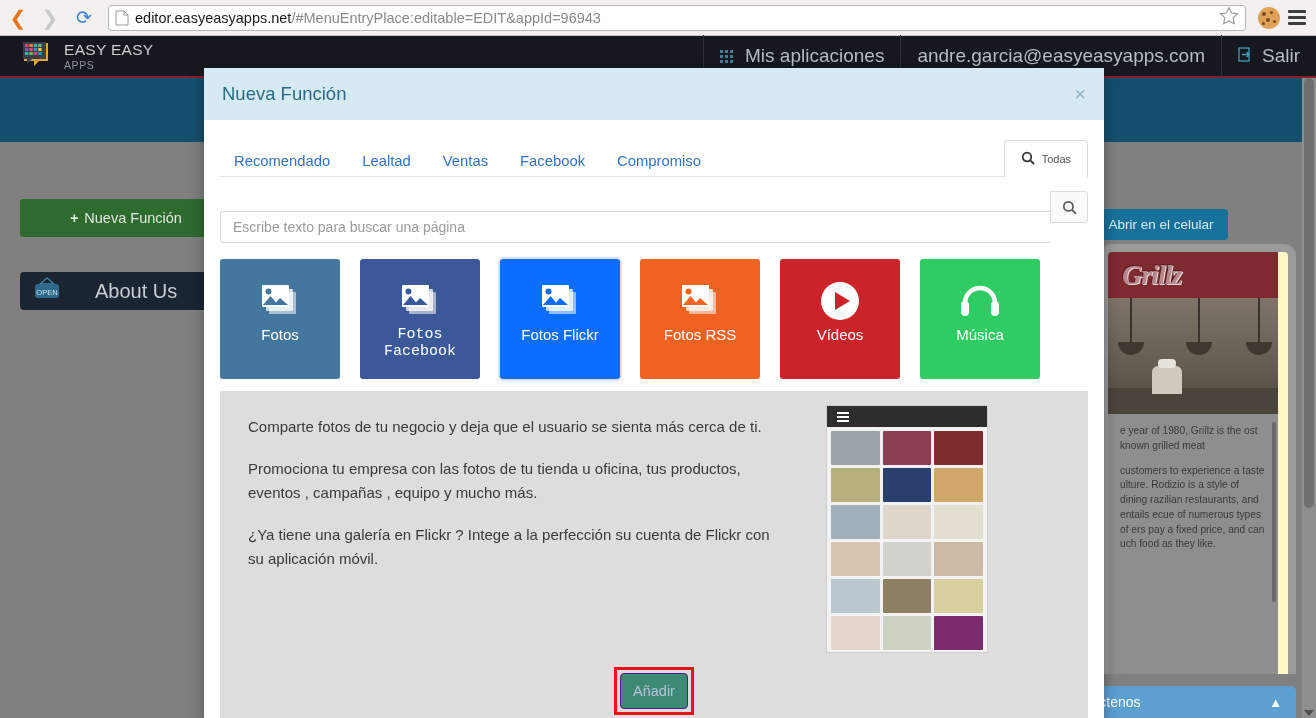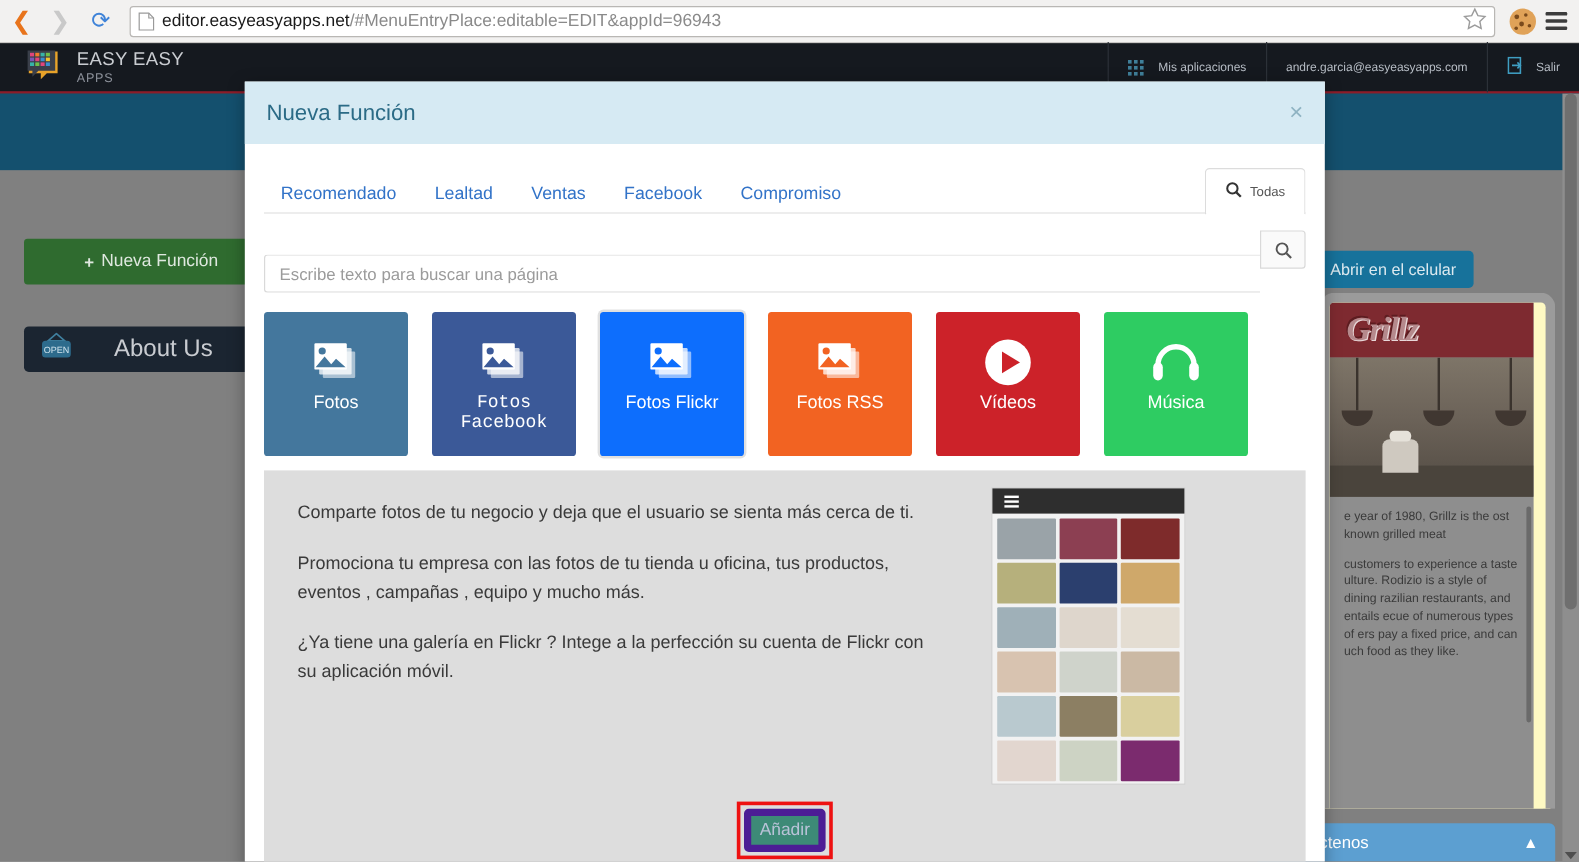--- a/index.html
+++ b/index.html
@@ -53,21 +53,21 @@
     border-bottom: 2px solid #8c1d2a;
   }
   .logo-wrap { display: flex; align-items: center; margin-left: 22px; }
   .logo-mark { width: 32px; height: 30px; position: relative; }
   .logo-text { margin-left: 10px; line-height: 1; }
   .logo-text .l1 { font-size: 15.5px; color: #c9ccd1; letter-spacing: .3px; }
   .logo-text .l2 { font-size: 10.5px; color: #8b9099; letter-spacing: .6px; margin-top: 2px; }
   .hdr-right { margin-left: auto; display: flex; align-items: center; height: 42px; }
   .hdr-item {
     display: flex; align-items: center; height: 42px; padding: 0 16px;
-    font-size: 10px; color: #b6bcc4; border-left: 1px solid #2c3138;
+    font-size: 19px; color: #b6bcc4; border-left: 1px solid #2c3138;
   }
   .grid-icon { display: grid; grid-template-columns: repeat(3, 3px); gap: 2px; margin-right: 12px; }
   .grid-icon i { width: 3px; height: 3px; background: #3f7f99; display: block; }
   .exit-icon { color: #3f9ec2; font-size: 15px; margin-right: 0; }
 
   
   .blue-band { position: absolute; left: 0; top: 78px; width: 1316px; height: 64px; background: #14506e; }
   .page-bg { position: absolute; left: 0; top: 142px; width: 1316px; height: 576px; background: #808080; }
 
   .btn-nueva {
@@ -192,21 +192,21 @@
   .prev-bar .hb { width: 12px; }
   .prev-bar .hb span { display: block; height: 2px; background: #fff; margin-bottom: 2px; }
   .prev-bar .hb span:last-child { margin-bottom: 0; }
   .thumb-grid { display: grid; grid-template-columns: repeat(3, 1fr); gap: 3px; padding: 4px; }
   .thumb-grid div { height: 34px; border-radius: 1px; }
 
   .add-wrap { position: absolute; left: 0; right: 0; bottom: 14px; display: flex; justify-content: center; }
   .add-outline { border: 3px solid #ee1111; padding: 3px; display: inline-block; }
   .btn-add {
     width: 68px; height: 36px; background: #3d8a77; color: #b9c3d8;
-    border: 6px solid #4c1d95; border-radius: 4px; font-size: 14.5px; font-family: inherit; cursor: pointer;
+    border: 1px solid #4c1d95; border-radius: 4px; font-size: 14.5px; font-family: inherit; cursor: pointer;
   }
 </style>
 </head>
 <body>
 
 <div id="screen">
 
   <div class="browser-bar">
     <div class="nav-btn back">❮</div>
     <div class="nav-btn fwd">❯</div>

